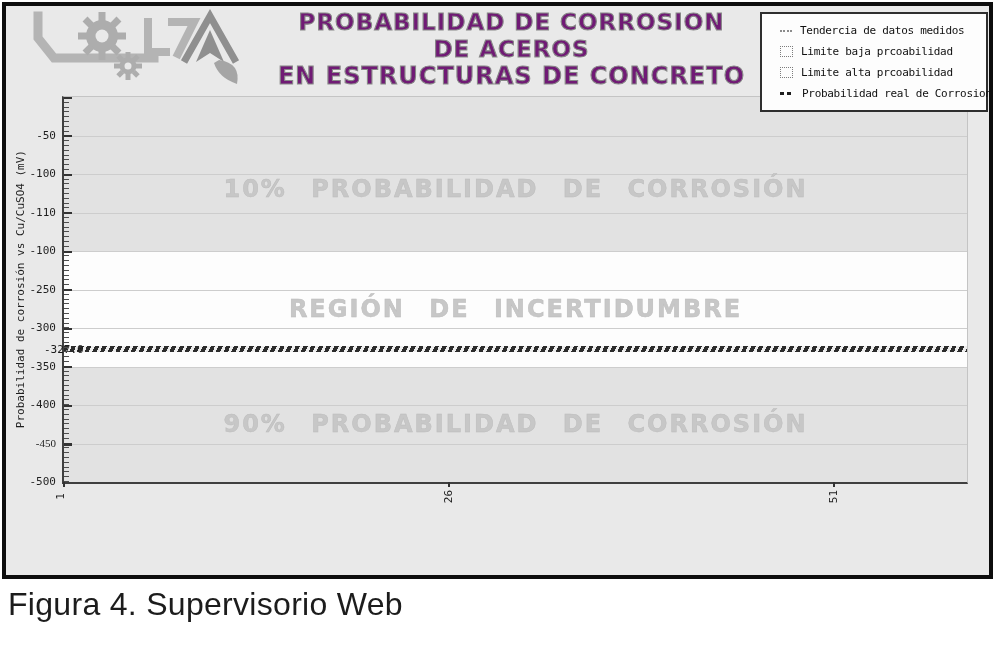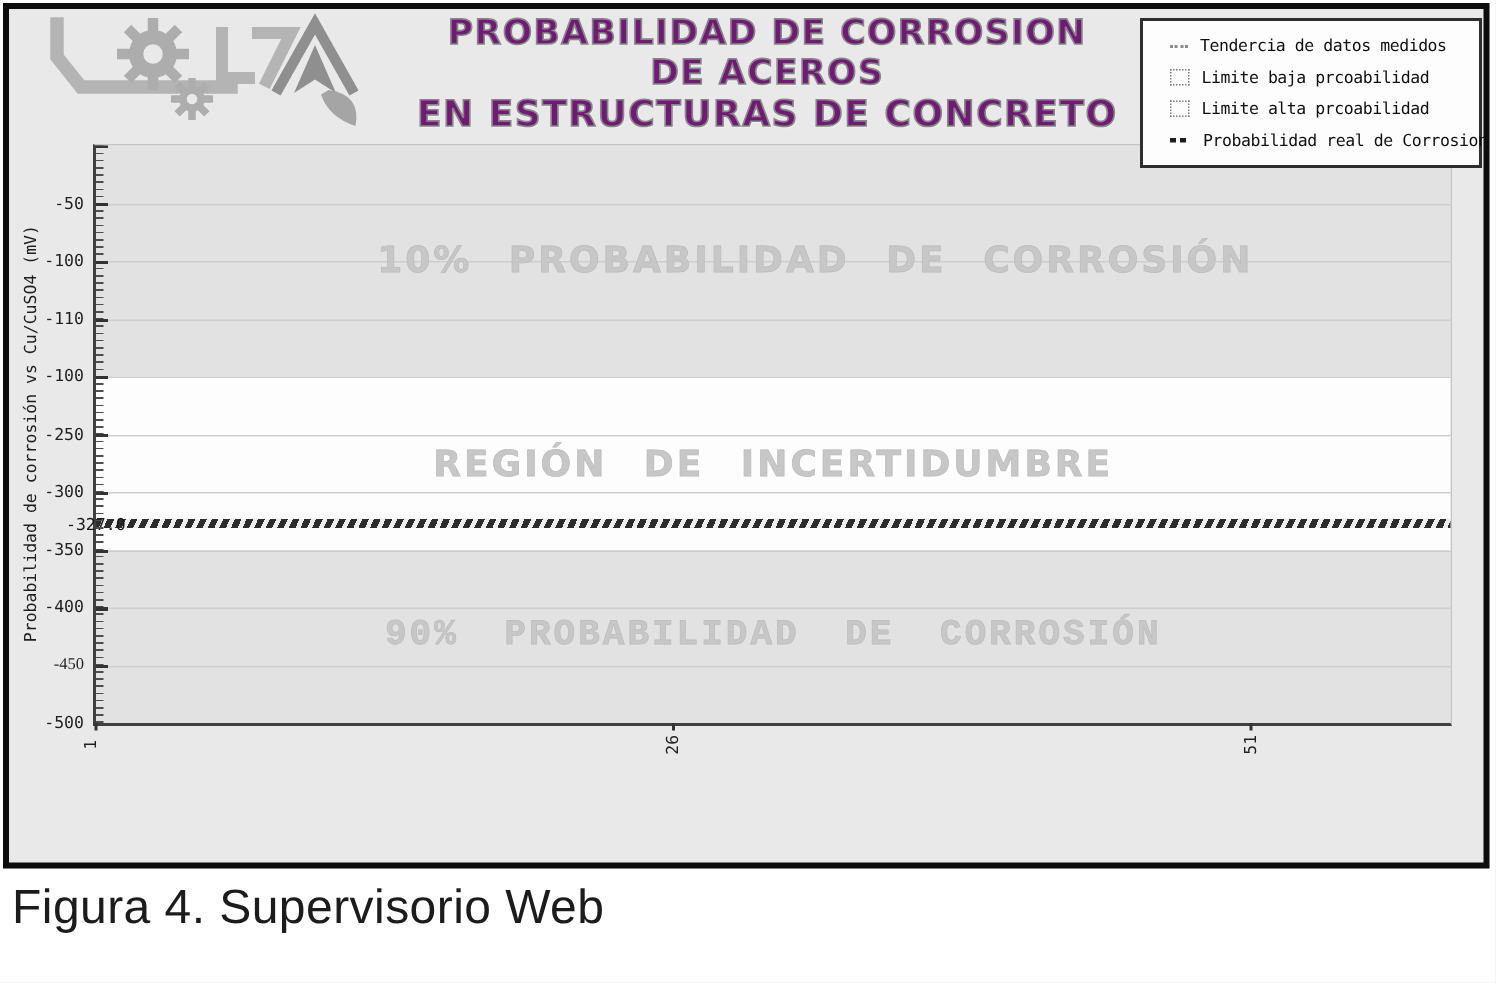--- a/index.html
+++ b/index.html
@@ -139,25 +139,25 @@
       </div>
     <div class="xlabels">
         <div class="xtick" style="left: -7px;">1</div>
         <div class="xtick" style="left: 378.239px;">26</div>
         <div class="xtick" style="left: 763.478px;">51</div>
       </div>
     <div class="ylabelwrap">
       <span>Probabilidad de corrosión vs Cu/CuSO4 (mV)</span>
     </div>
   <div class="band" style="top: 0px; height: 154px; background: rgb(226, 226, 226);"></div>
-      <div class="region-label" style="top: 76px; margin-left: 28px;">10% PROBABILIDAD DE CORROSIÓN</div>
+      <div class="region-label" style="top: 92px;">10% PROBABILIDAD DE CORROSIÓN</div>
       <div class="band" style="top: 154px; height: 115.5px; background: rgb(253, 253, 253);"></div>
       <div class="region-label" style="top: 211.75px;">REGIÓN DE INCERTIDUMBRE</div>
       <div class="band" style="top: 269.5px; height: 115.5px; background: rgb(226, 226, 226);"></div>
-      <div class="region-label" style="top: 327.25px; font-family: Liberation Mono, monospace;">90% PROBABILIDAD DE CORROSIÓN</div>
+      <div class="region-label" style="top: 327.25px;">90% PROBABILIDAD DE CORROSIÓN</div>
       <div class="gridline" style="top: 38.5px;"></div>
       <div class="gridline" style="top: 77px;"></div>
       <div class="gridline" style="top: 115.5px;"></div>
       <div class="gridline" style="top: 154px;"></div>
       <div class="gridline" style="top: 192.5px;"></div>
       <div class="gridline" style="top: 231px;"></div>
       <div class="gridline" style="top: 269.5px;"></div>
       <div class="gridline" style="top: 308px;"></div>
       <div class="gridline" style="top: 346.5px;"></div>
       <div class="xtickmark" style="left: -1px;"></div>

